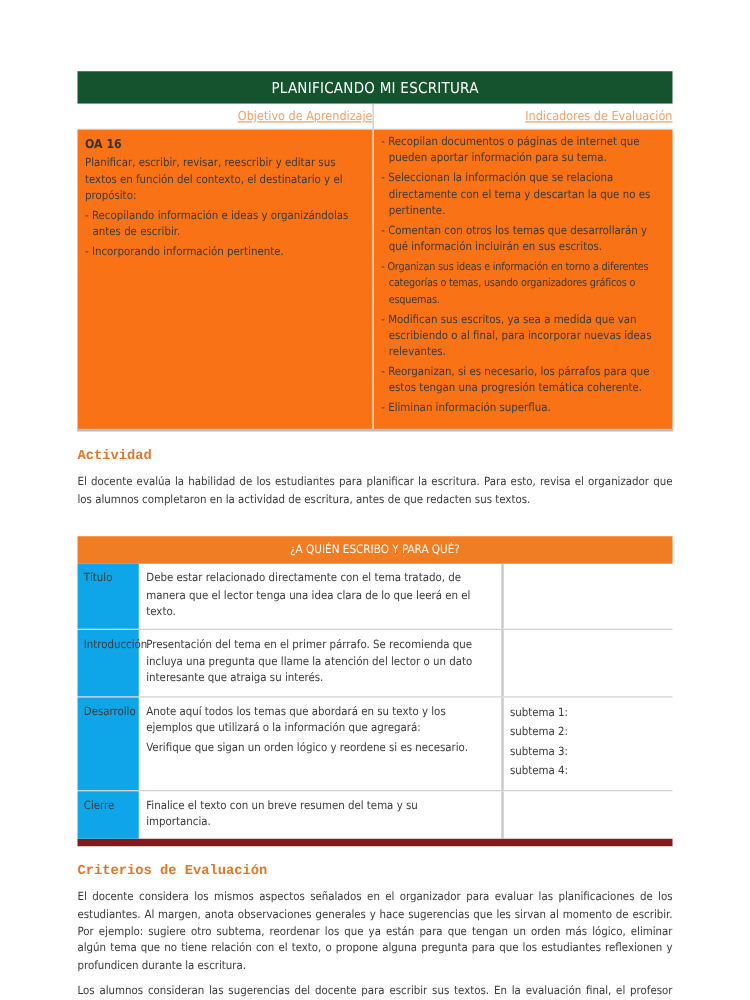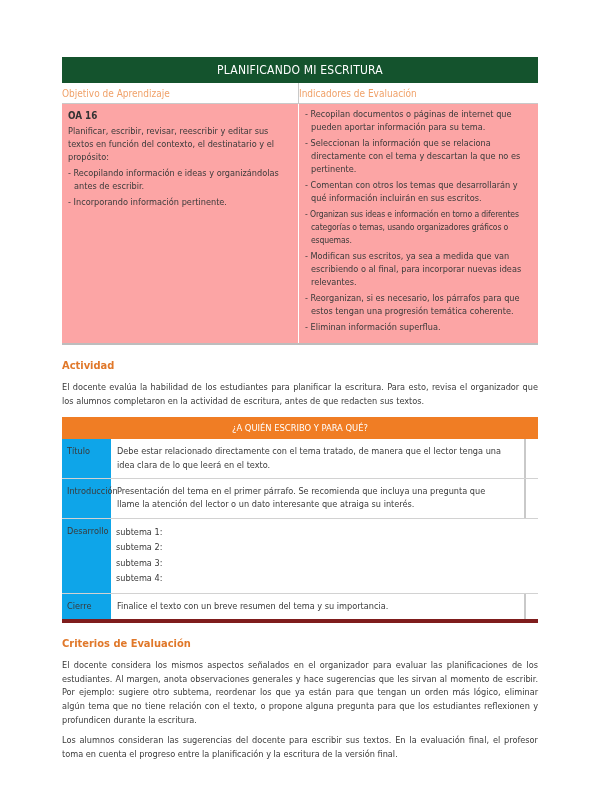--- a/index.html
+++ b/index.html
@@ -1,36 +1,36 @@
 <!DOCTYPE html>
 <html><head>
 <meta charset="utf-8">
 <style>
   * { box-sizing: border-box; margin: 0; padding: 0; }
   html, body { width: 600px; height: 800px; background: #ffffff; overflow: hidden; }
   body { font-family: "DejaVu Sans Condensed", "Liberation Sans Narrow", "Liberation Sans", sans-serif; color: #3a3a3a; position: relative; }
   .page { position: absolute; left: 62px; top: 57px; width: 476px; }
   .t1-header { background: #14532d; color: #fff; text-align: center; font-size: 12px; height: 26px; line-height: 26px; letter-spacing: 0.2px; }
   .t1-subhead { display: flex; background: #fff; border-bottom: 1px solid #c9c9c9; height: 21px; }
-  .t1-subhead div { flex: 1; text-align: left; color: #f0a26a; font-size: 10px; line-height: 21px; }
+  .t1-subhead div { flex: 1; text-align: right; color: #f0a26a; font-size: 10px; line-height: 21px; text-decoration: underline; }
   .t1-subhead div:first-child { border-right: 1px solid #c9c9c9; width: 237px; flex: none; }
-  .t1-body { display: flex; background: #fca5a5; border-bottom: 2px solid #bdbdbd; }
+  .t1-body { display: flex; background: #f97316; border-bottom: 2px solid #bdbdbd; }
   .t1-left { width: 237px; padding: 5px 6px 6px 6px; border-right: 1px solid #fff; font-size: 9.1px; line-height: 13px; }
   .t1-right { flex: 1; padding: 4px 6px 6px 6px; font-size: 9.1px; line-height: 13px; }
   .oa-code { font-weight: bold; font-size: 9.8px; margin-bottom: 3px; color: #333; }
   .dash-item { padding-left: 6px; text-indent: -6px; margin-bottom: 3px; }
   .dash-item.tight { font-size: 8.6px; letter-spacing: -0.15px; }
-  .section-title { color: #e0782a; font-size: 11px; font-weight: bold; margin-top: 14px; }
+  .section-title { color: #e0782a; font-size: 11px; font-weight: bold; margin-top: 14px; font-family: Liberation Mono, monospace; }
   .para { font-size: 9.1px; line-height: 13.6px; margin-top: 9px; text-align: justify; }
-  .t2 { margin-top: 9px; border-bottom: 4px solid #7f1d1d; }
+  .t2 { margin-top: 22px; border-bottom: 6px solid #7f1d1d; }
   .t2-header { background: #f07d24; color: #fff; text-align: center; font-size: 9.3px; height: 22px; line-height: 22px; }
   .t2-row { display: flex; border-bottom: 1px solid #d2d2d2; font-size: 9.1px; line-height: 13.4px; }
   .t2-row:last-child { border-bottom: none; }
   .t2-label { width: 49px; background: #0ea5e9; padding: 6px 4px 6px 5px; }
-  .t2-content { width: 415px; padding: 6px 16px 6px 6px; border-right: 2px solid #c9c9c9; }
+  .t2-content { width: 292px; padding: 6px 16px 6px 6px; border-right: 2px solid #c9c9c9; }
   .t2-extra { flex: 1; padding: 6px 5px; }
   .subtema { line-height: 15.5px; }
 </style>
 </head>
 <body>
 
 <div class="page">
 
   <div>
     <div class="t1-header">PLANIFICANDO MI ESCRITURA</div>
@@ -70,20 +70,24 @@
     </div>
 
     <div class="t2-row">
       <div class="t2-label">Introducción</div>
       <div class="t2-content">Presentación del tema en el primer párrafo. Se recomienda que incluya una pregunta que llame la atención del lector o un dato interesante que atraiga su interés.</div>
       <div class="t2-extra"></div>
     </div>
 
     <div class="t2-row">
       <div class="t2-label">Desarrollo</div>
+      <div class="t2-content">
+        <div>Anote aquí todos los temas que abordará en su texto y los ejemplos que utilizará o la información que agregará:</div>
+        <div style="margin-top:3px;">Verifique que sigan un orden lógico y reordene si es necesario.</div>
+      </div>
       <div class="t2-extra">
         <div class="subtema">subtema 1:</div>
         <div class="subtema">subtema 2:</div>
         <div class="subtema">subtema 3:</div>
         <div class="subtema">subtema 4:</div>
       </div>
     </div>
 
     <div class="t2-row">
       <div class="t2-label">Cierre</div>

